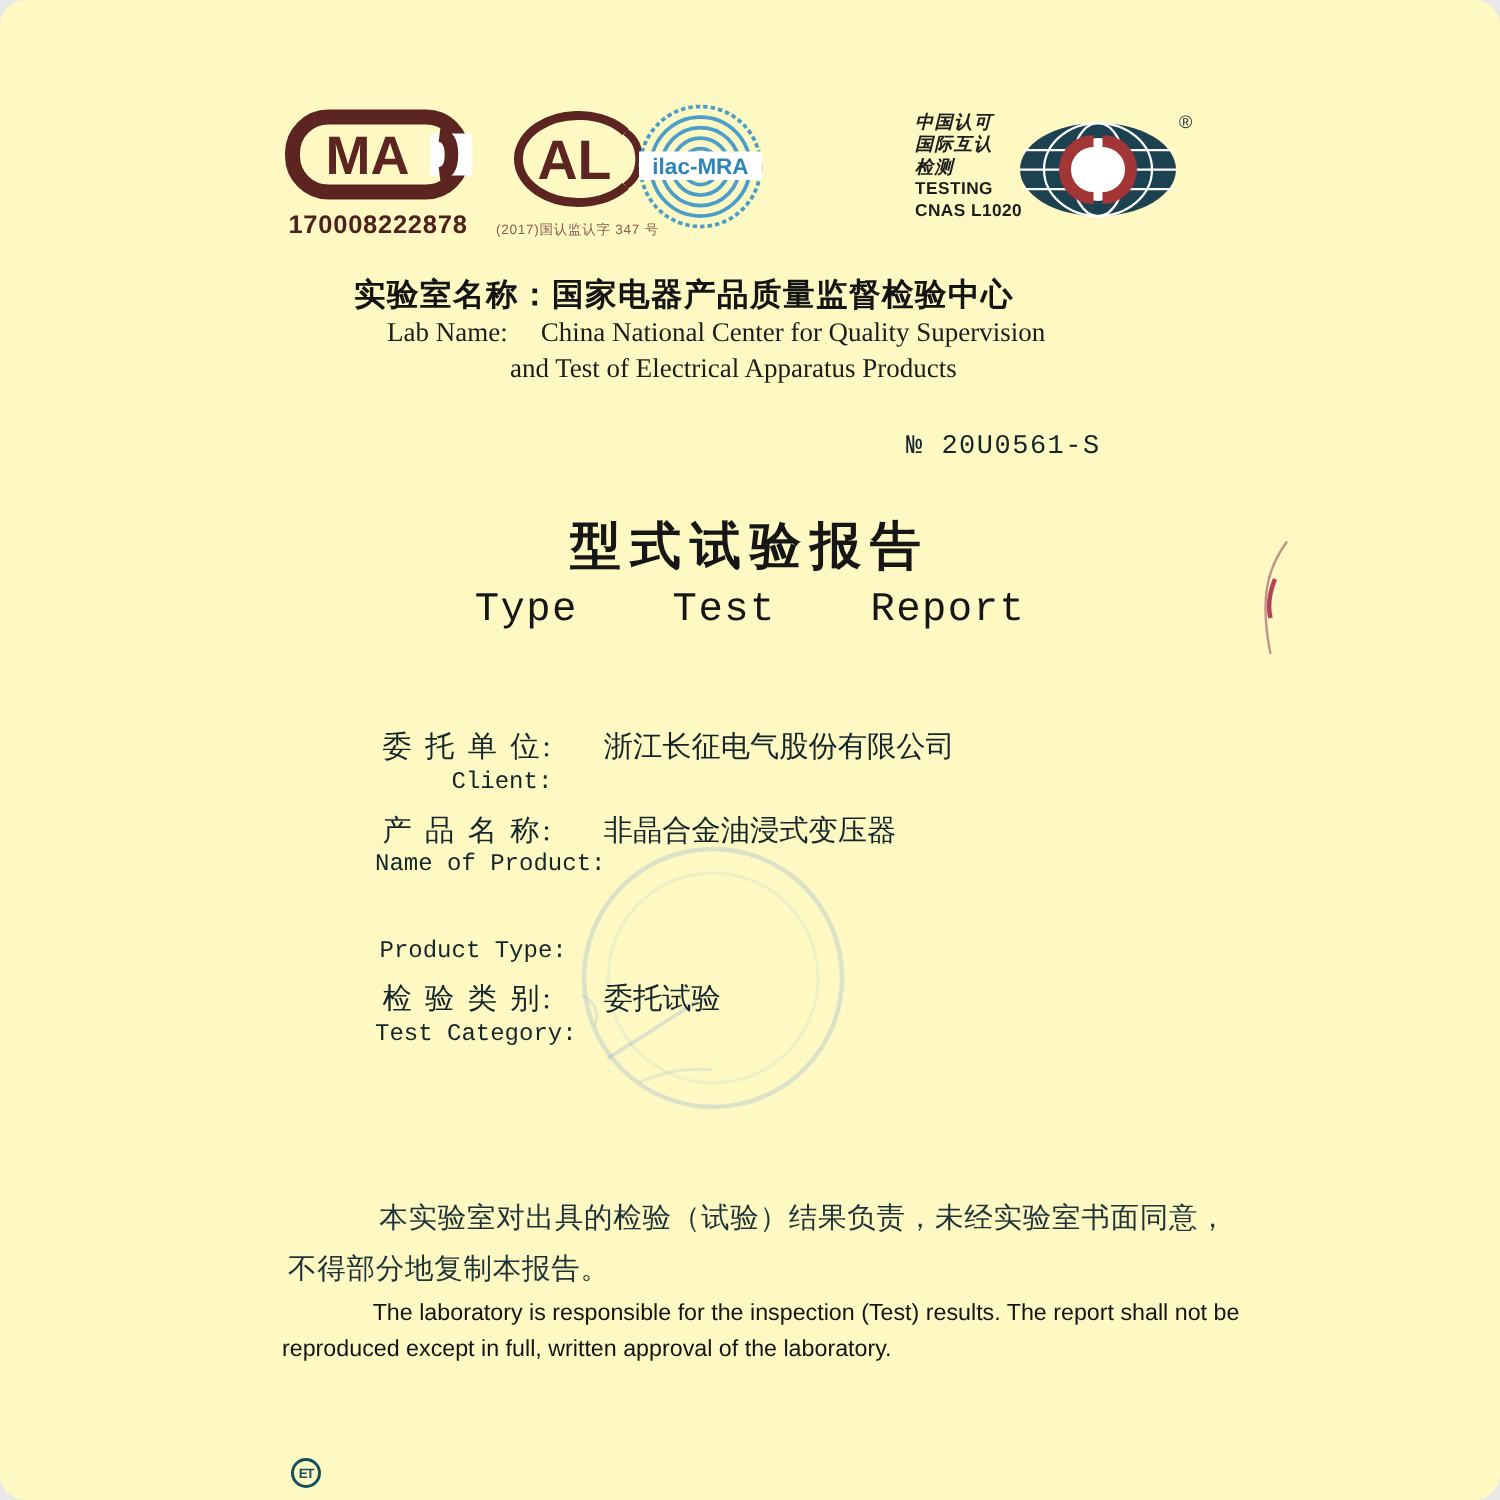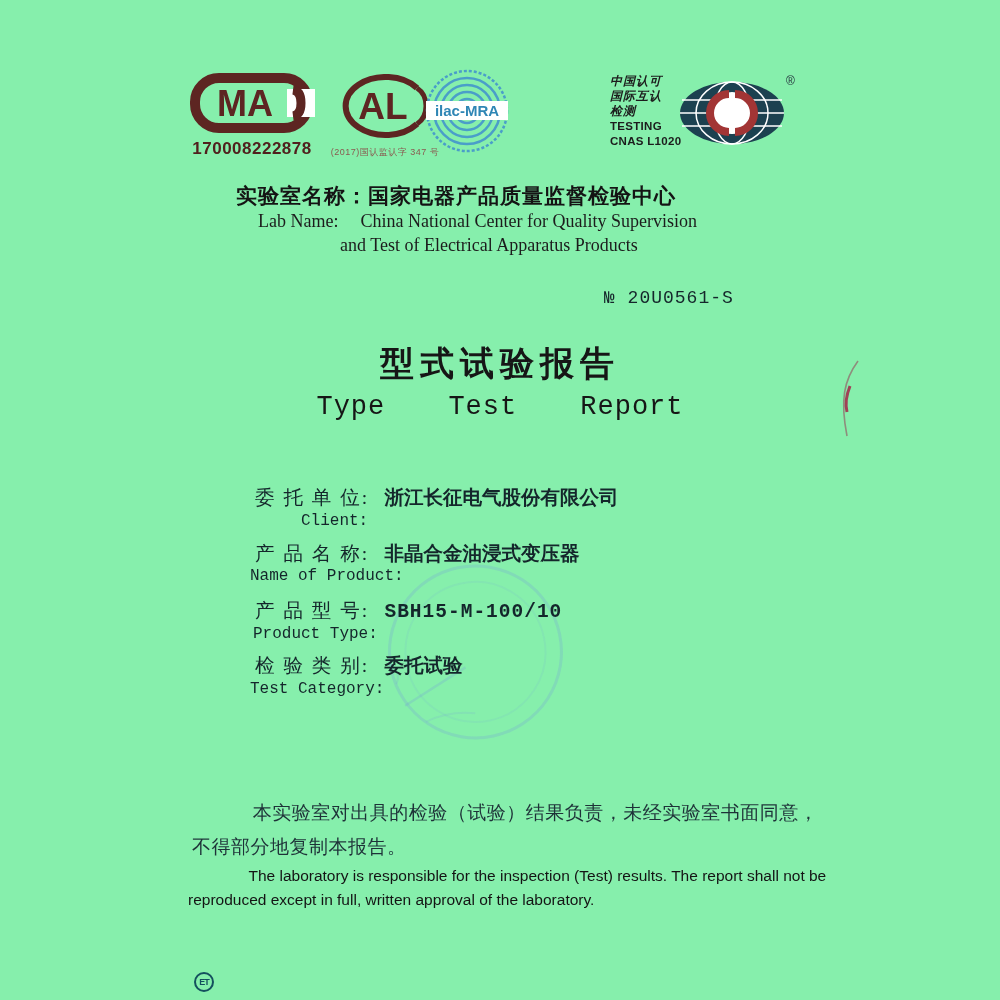--- a/index.html
+++ b/index.html
@@ -1,20 +1,20 @@
 <!DOCTYPE html>
 <html><head>
 <meta charset="utf-8">
 <style>
   * { margin:0; padding:0; box-sizing:border-box; }
   html,body { background:#e8e8e8; }
   body { font-family:"Liberation Sans", sans-serif; }
   .page {
     position:relative; width:1000px; height:1000px; margin:0 auto;
-    background:#86efac; overflow:hidden; color:#1a1a1a;
+    background:#fef9c3; overflow:hidden; color:#1a1a1a;border-radius:17px;
   }
 
   
   .logo-row { position:absolute; top:0; left:0; width:100%; height:175px; }
   .cma { position:absolute; left:188px; top:72px; width:128px; text-align:center; }
   .cma-num { font-family:"Liberation Sans", sans-serif; font-weight:bold; font-size:17px;
              color:#50201d; letter-spacing:.5px; margin-top:1px; }
   .cal { position:absolute; left:330px; top:74px; width:110px; text-align:center; }
   .cal-caption { font-size:9px; color:#8a5a50; margin-top:2px; letter-spacing:.5px; white-space:nowrap; }
   .ilac { position:absolute; left:424px; top:68px; }
@@ -42,21 +42,21 @@
   
   .title-zh { position:absolute; left:0; top:341px; width:100%; text-align:center;
               font-size:34px; font-weight:bold; letter-spacing:6px; color:#161616; }
   .title-en { position:absolute; left:0; top:392px; width:100%; text-align:center;
               font-family:"Liberation Mono", monospace; font-size:27px; color:#161616;
               word-spacing:1.7em; letter-spacing:1px; }
 
   
   .field-zh { position:absolute; font-size:19.5px; color:#14262b; white-space:nowrap; }
   .field-zh .lbl { font-family:"Liberation Serif", serif; letter-spacing:2px; }
-  .field-zh .val { font-family:"Liberation Serif", serif; margin-left:10px;font-weight:bold; }
+  .field-zh .val { font-family:"Liberation Serif", serif; margin-left:28px; }
   .field-zh .val.mono { font-family:"Liberation Mono", monospace; letter-spacing:1px; }
   .field-en { position:absolute; font-family:"Liberation Mono", monospace; font-size:16px;
               color:#14262b; }
 
   
   .stamp { position:absolute; left:378px; top:560px; opacity:.85; transform:rotate(-12deg); }
 
   
   .pen-mark { position:absolute; left:828px; top:358px; }
 
@@ -160,24 +160,20 @@
     <span class="val">浙江长征电气股份有限公司</span>
   </div>
   <div class="field-en" style="left:301px; top:512px;">Client:</div>
 
   <div class="field-zh" style="left:255px; top:540px;">
     <span class="lbl">产 品 名 称:</span>
     <span class="val">非晶合金油浸式变压器</span>
   </div>
   <div class="field-en" style="left:250px; top:567px;">Name of Product:</div>
 
-  <div class="field-zh" style="left:255px; top:597px;">
-    <span class="lbl">产 品 型 号:</span>
-    <span class="val mono">SBH15-M-100/10</span>
-  </div>
   <div class="field-en" style="left:253px; top:625px;">Product Type:</div>
 
   <div class="field-zh" style="left:255px; top:652px;">
     <span class="lbl">检 验 类 别:</span>
     <span class="val">委托试验</span>
   </div>
   <div class="field-en" style="left:250px; top:680px;text-align:right;">Test Category:</div>
 
   <div class="pen-mark">
     <svg width="40" height="82" viewBox="0 0 40 82">

